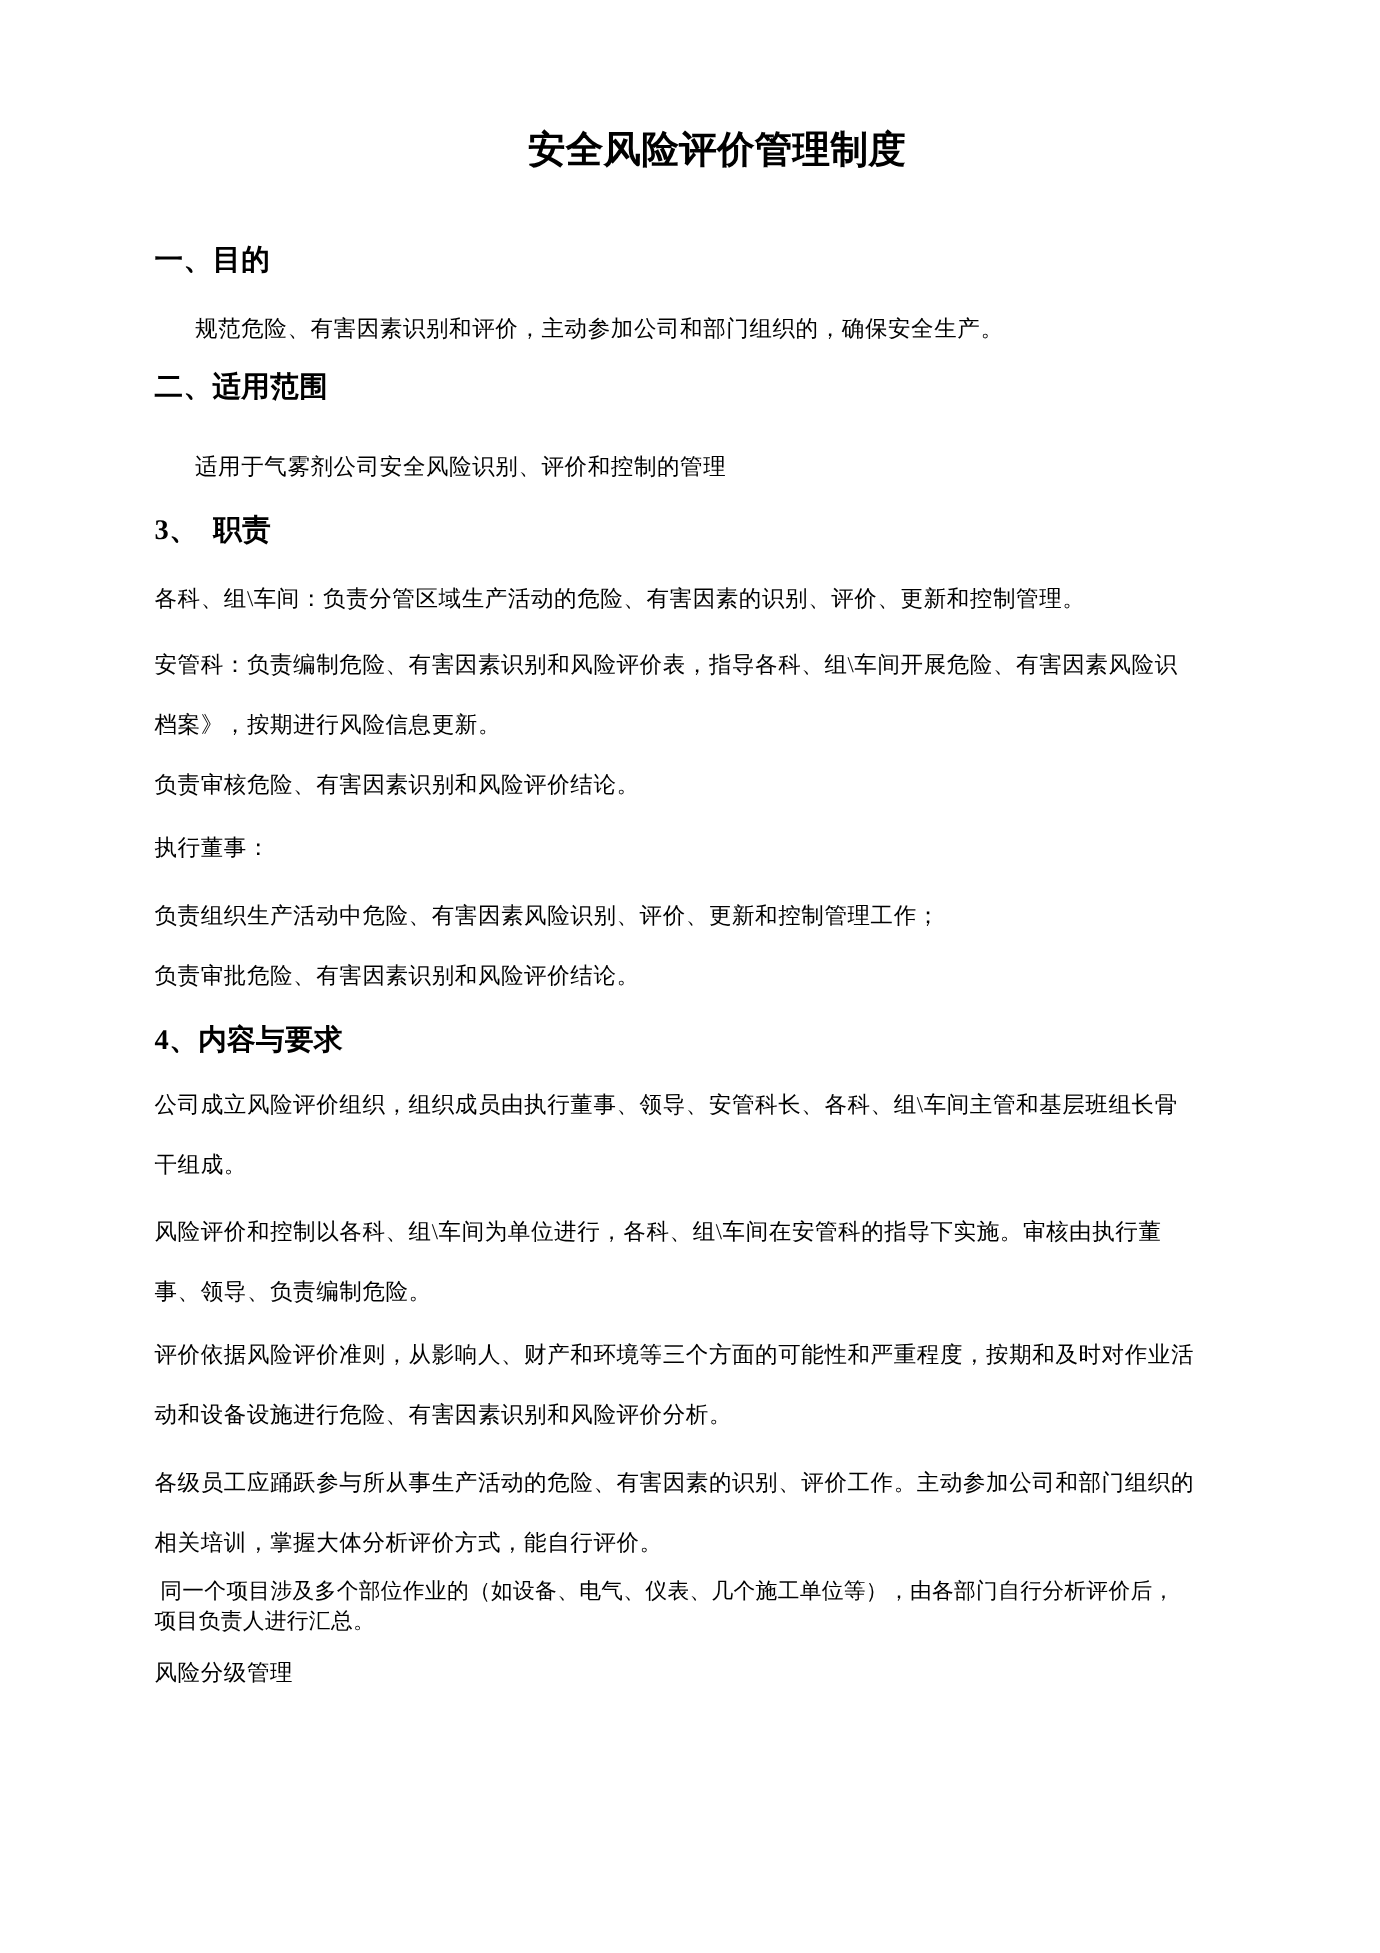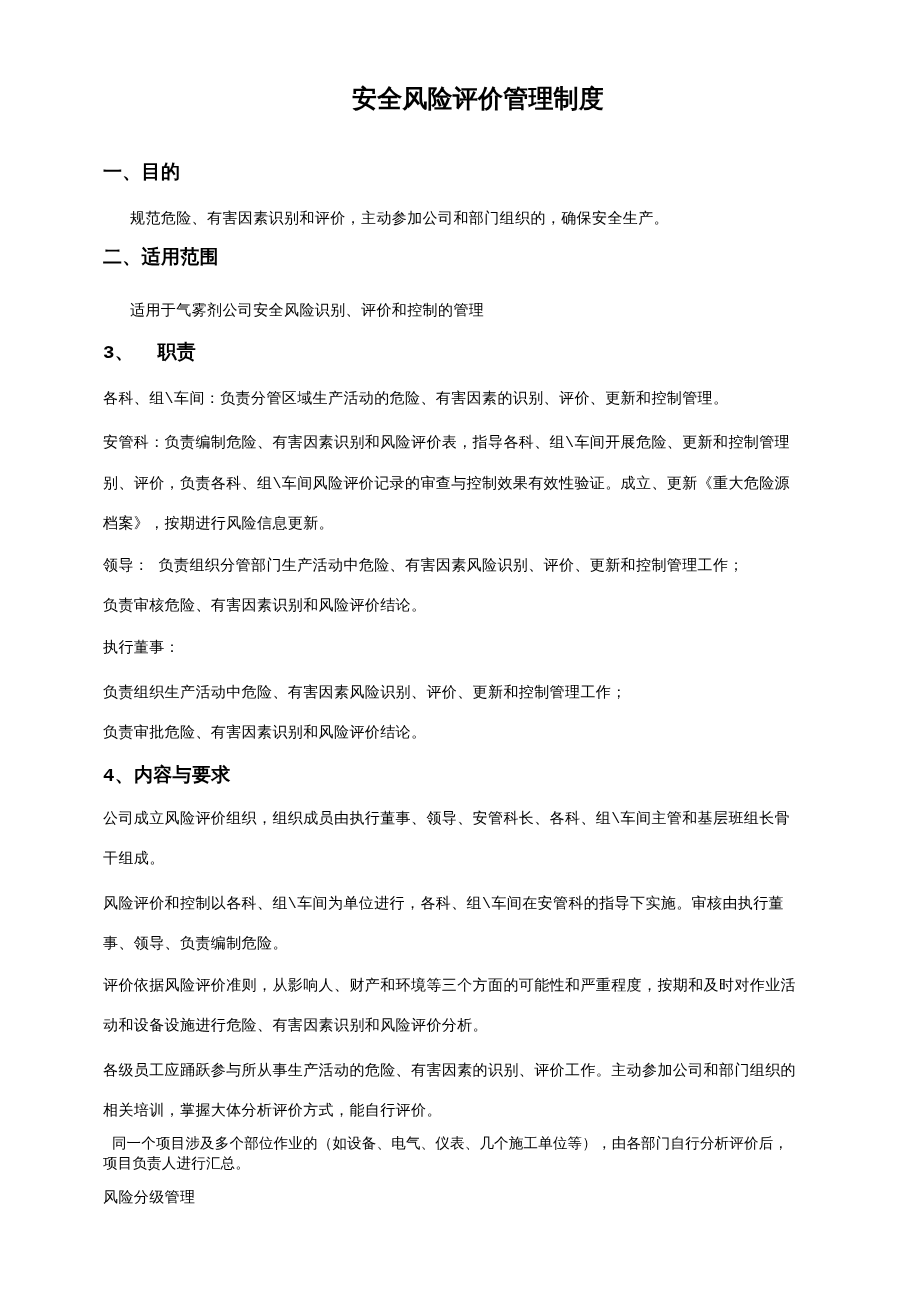--- a/index.html
+++ b/index.html
@@ -6,21 +6,21 @@
     margin: 0;
     padding: 0;
     background: #ffffff;
   }
   .page {
     position: relative;
     width: 920px;
     height: 1302px;
     background: #ffffff;
     color: #000000;
-    font-family: Liberation Mono, monospace;
+    font-family: Liberation Serif, serif;
     overflow: hidden;
     box-sizing: border-box;
     padding: 0 67px 0 103px;
   }
   .line {
     white-space: pre;
     color: #000000;
   }
   .t-line {
     font-size: 25px;
@@ -59,24 +59,22 @@
   <div class="line t-line">安全风险评价管理制度</div>
 
   <div class="line h-line" style="margin-top:42px">一、目的</div>
   <div class="line b-line ind" style="margin-top:13px">规范危险、有害因素识别和评价，主动参加公司和部门组织的，确保安全生产。</div>
 
   <div class="line h-line" style="margin-top:5px">二、适用范围</div>
   <div class="line b-line ind" style="margin-top:20px">适用于气雾剂公司安全风险识别、评价和控制的管理</div>
 
   <div class="line h-line" style="margin-top:8px">3、  职责</div>
   <div class="line b-line" style="margin-top:13px">各科、组\车间：负责分管区域生产活动的危险、有害因素的识别、评价、更新和控制管理。</div>
-  <div class="line b-line" style="margin-top:4px">安管科：负责编制危险、有害因素识别和风险评价表，指导各科、组\车间开展危险、更新和控制管理</div>
-  <div class="line b-line" style="margin-top:1px">别、评价，负责各科、组\车间风险评价记录的审查与控制效果有效性验证。成立、更新《重大危险源</div>
+  <div class="line b-line" style="margin-top:4px">安管科：负责编制危险、有害因素识别和风险评价表，指导各科、组\车间开展危险、有害因素风险识</div>
   <div class="line b-line">档案》，按期进行风险信息更新。</div>
-  <div class="line b-line" style="margin-top:2px">领导： 负责组织分管部门生产活动中危险、有害因素风险识别、评价、更新和控制管理工作；</div>
   <div class="line b-line">负责审核危险、有害因素识别和风险评价结论。</div>
   <div class="line b-line" style="margin-top:2px">执行董事：</div>
   <div class="line b-line" style="margin-top:5px">负责组织生产活动中危险、有害因素风险识别、评价、更新和控制管理工作；</div>
   <div class="line b-line">负责审批危险、有害因素识别和风险评价结论。</div>
 
   <div class="line h-line" style="margin-top:9px">4、内容与要求</div>
   <div class="line b-line" style="margin-top:10px">公司成立风险评价组织，组织成员由执行董事、领导、安管科长、各科、组\车间主管和基层班组长骨</div>
   <div class="line b-line">干组成。</div>
   <div class="line b-line" style="margin-top:5px">风险评价和控制以各科、组\车间为单位进行，各科、组\车间在安管科的指导下实施。审核由执行董</div>
   <div class="line b-line">事、领导、负责编制危险。</div>

